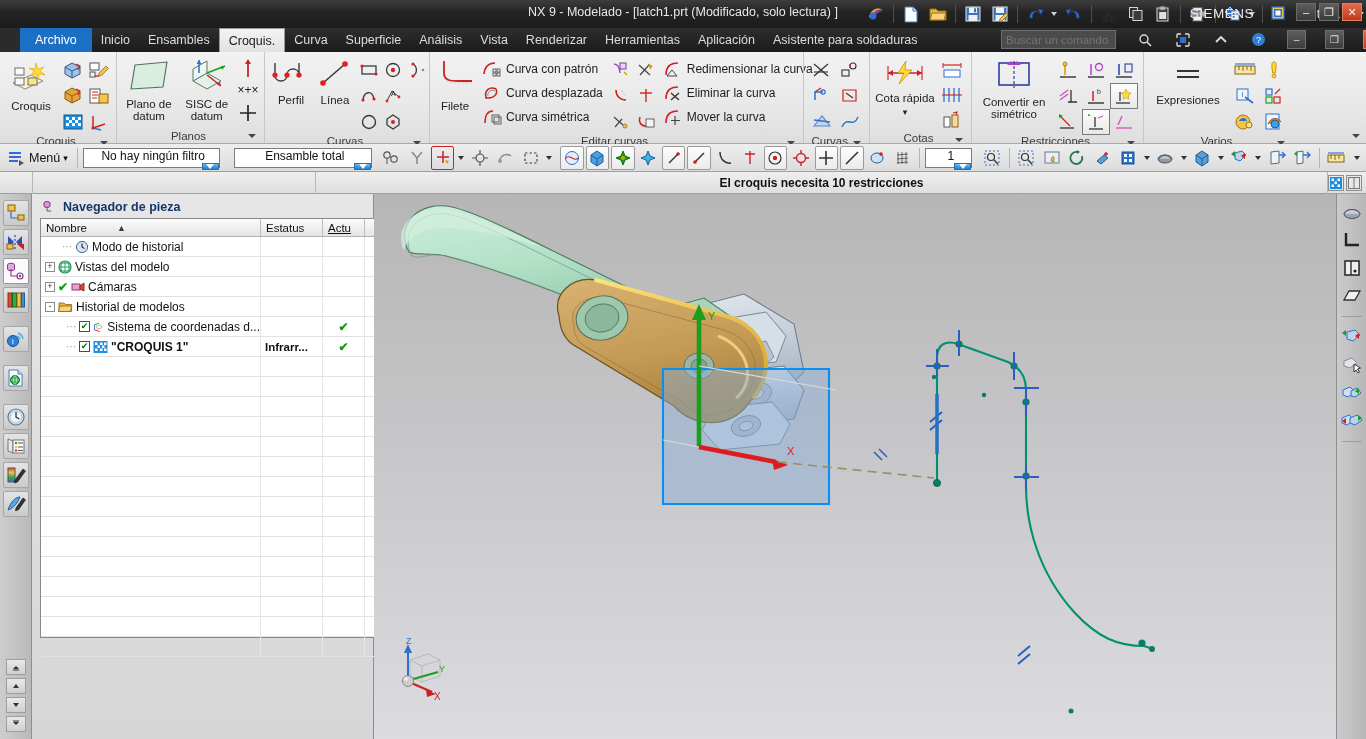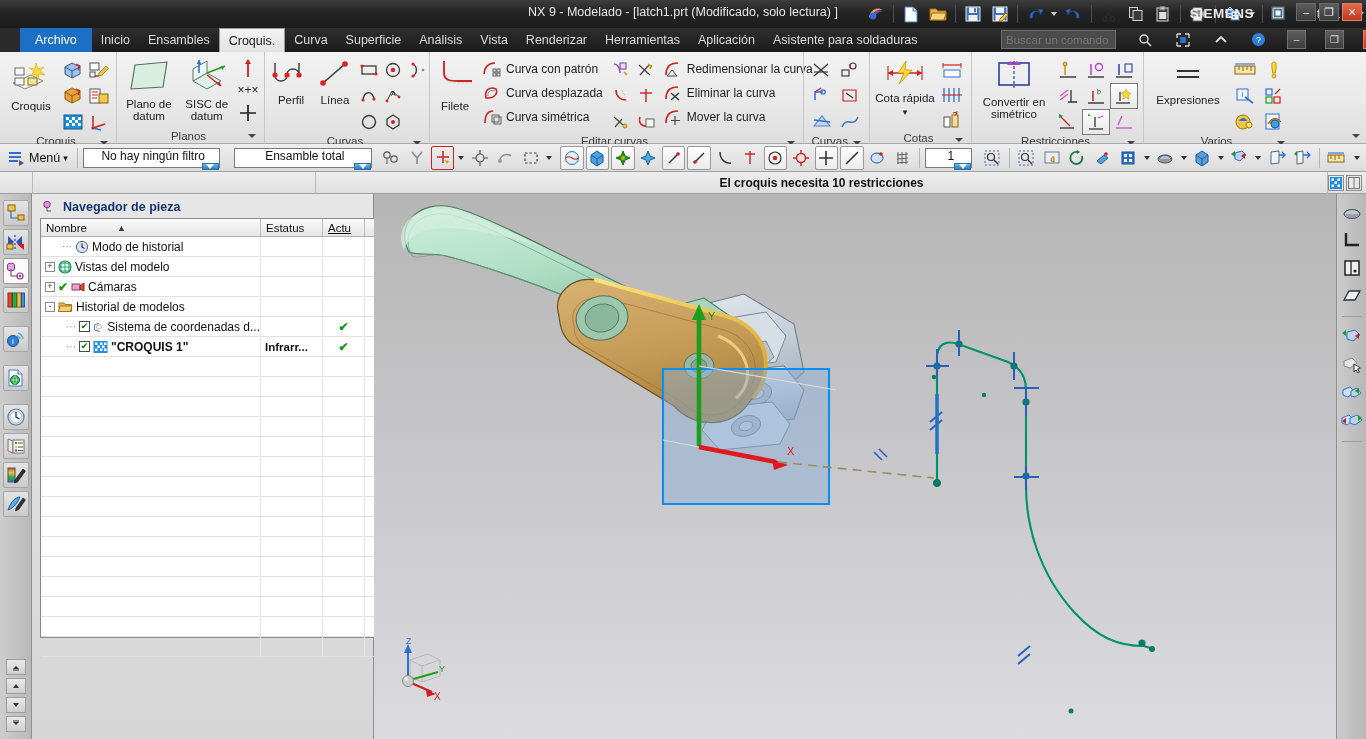--- a/index.html
+++ b/index.html
@@ -29,21 +29,21 @@
     content: ""; border-left: 3.5px solid transparent; border-right: 3.5px solid transparent;
     border-top: 4px solid #cfcfcf;
   }
   .qat-label { color: #e6e6e6; font-size: 12px; padding: 0 2px; }
   .title-text {
     position: absolute; left: 0; right: 0; top: 5px; text-align: center;
     color: #e8e8e8; font-size: 12.5px; pointer-events: none;
   }
   .siemens {
     position: absolute; right: 112px; top: 6px; color: #e9e9e9;
-    font-weight: bold; font-size: 13.5px; letter-spacing: 0.5px;
+    font-weight: normal; font-size: 13.5px; letter-spacing: 0.5px;
   }
   .win-btns { position: absolute; right: 4px; top: 3px; display: flex; gap: 3px; }
   .win-btn {
     width: 20px; height: 18px; display: flex; align-items: center; justify-content: center;
     background: linear-gradient(180deg,#5d5d5d,#3a3a3a); border: 1px solid #6a6a6a;
     color: #f0f0f0; font-size: 11px; line-height: 1;
   }
   .win-btn.close { background: linear-gradient(180deg,#e46a4a,#c03a1c); border-color: #e08060; }
 
   

